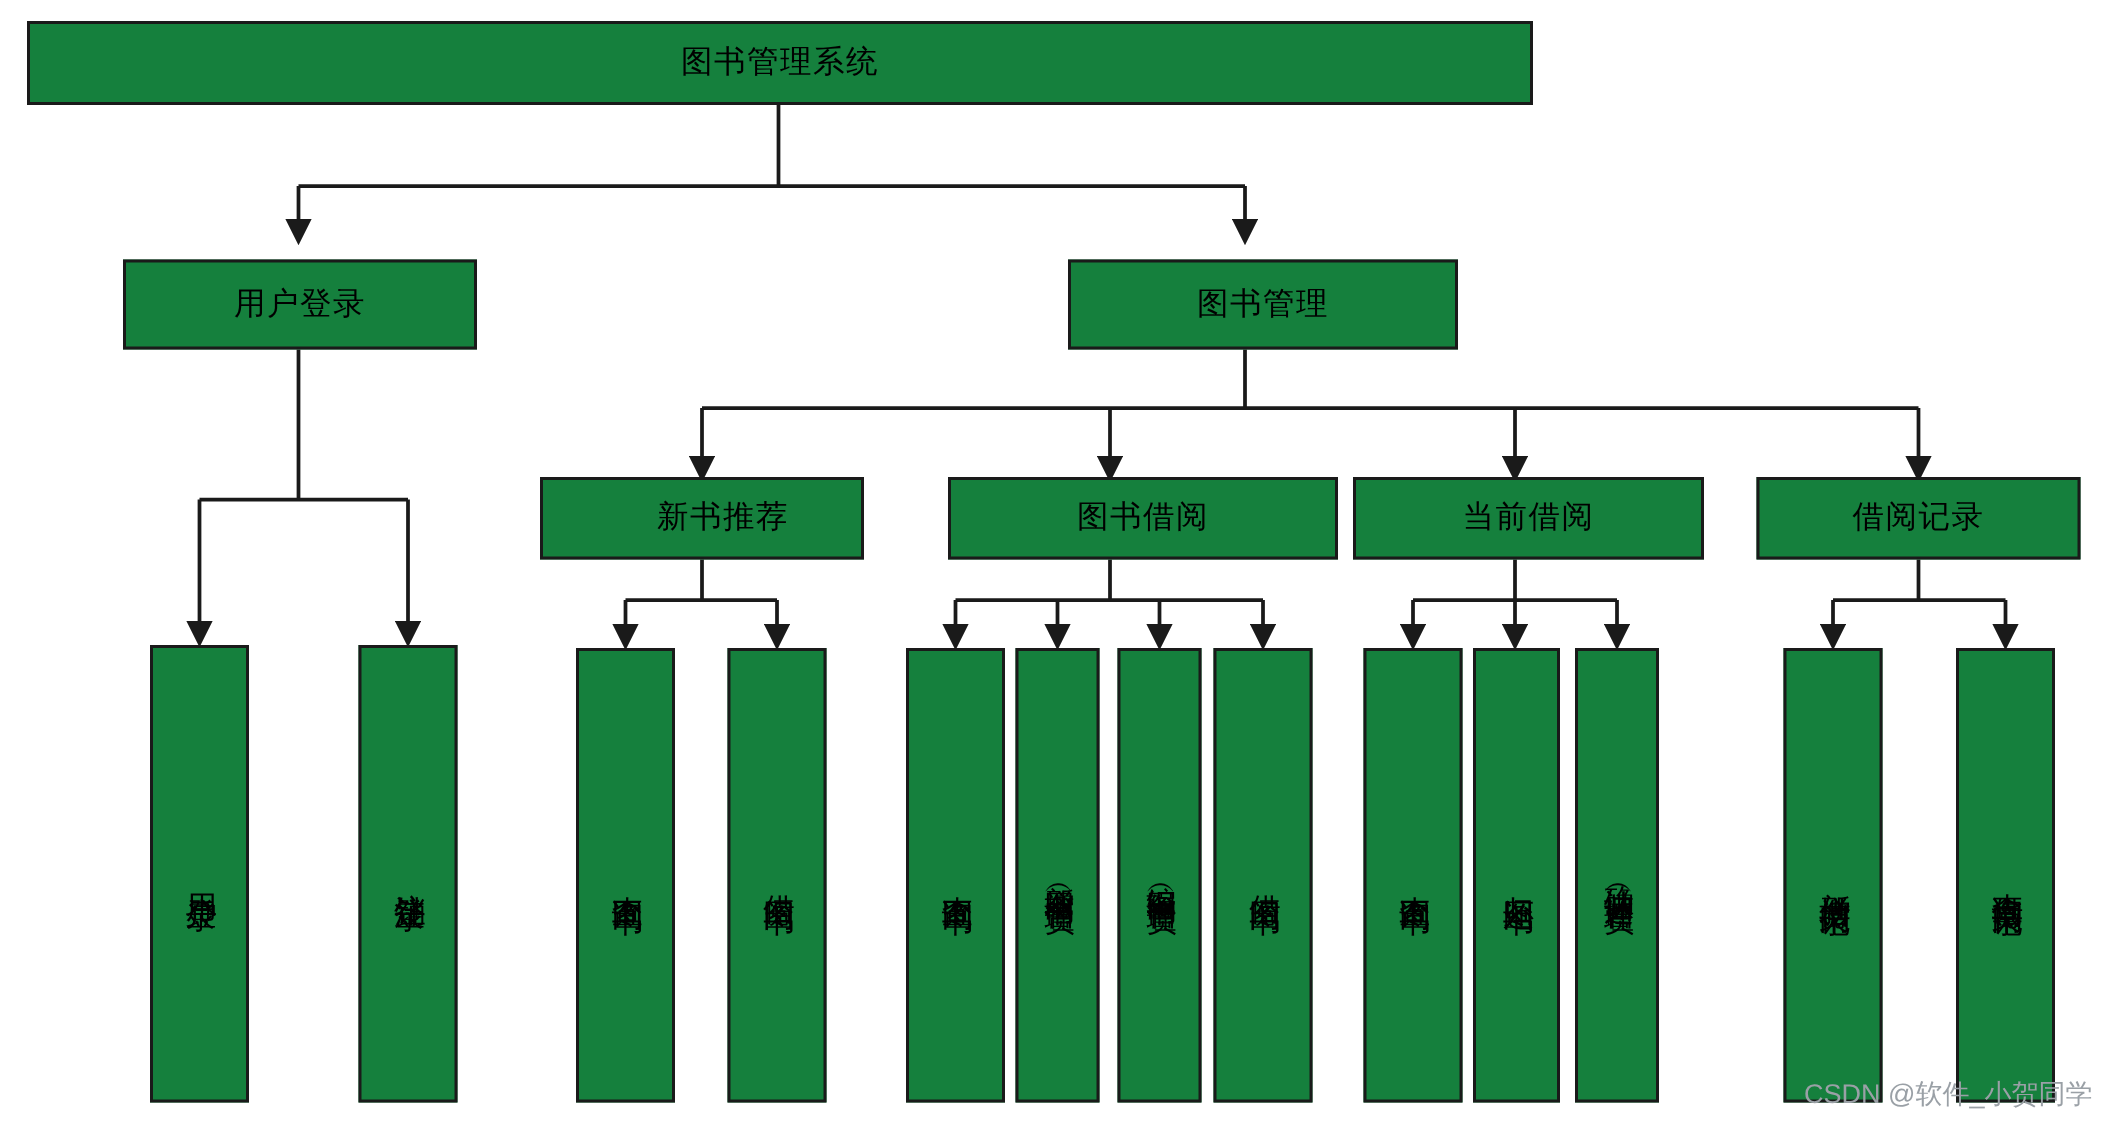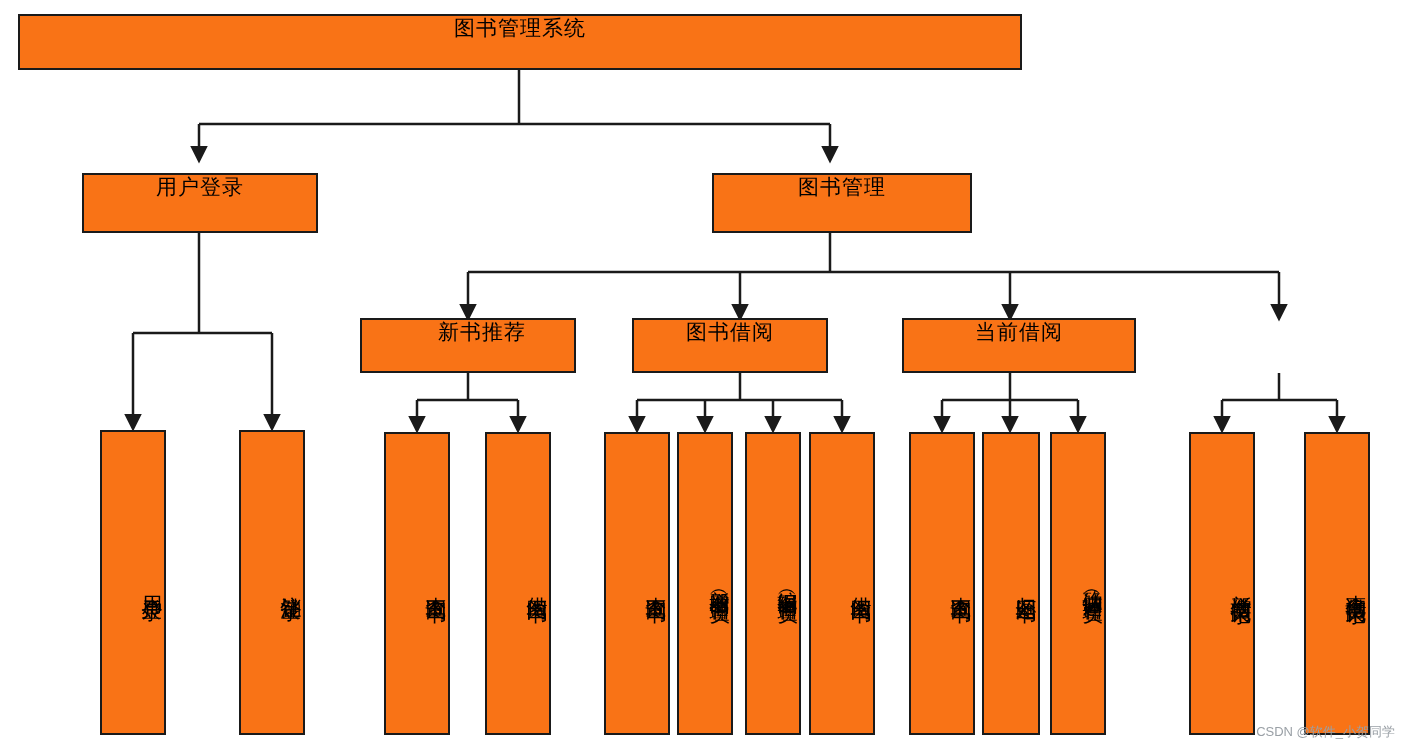--- a/index.html
+++ b/index.html
@@ -14,22 +14,23 @@
     position: relative;
     width: 1405px;
     height: 747px;
     background: #ffffff;
     overflow: hidden;
   }
   .node {
     position: absolute;
     box-sizing: border-box;
     border: 2px solid #1a1a1a;
-    background: #f97316;
+    background: #15803d;
     display: flex;
+    align-items: center;
     justify-content: center;
     color: #000000;
     line-height: 1.18;
   }
   .node.h {
     font-size: 21px;
     letter-spacing: 1px;
   }
   .node.v {
     font-size: 21px;
@@ -47,21 +48,21 @@
     left: 0;
     top: 0;
     width: 1405px;
     height: 747px;
     pointer-events: none;
   }
   .watermark {
     position: absolute;
     right: 10px;
     bottom: 6px;
-    font-size: 13px;
+    font-size: 18px;
     color: #9aa0a6;
     white-space: nowrap;
   }
 </style>
 </head>
 <body>
 
 <div id="canvas">
 
   <svg id="edges" viewBox="0 0 1405 747">
@@ -121,25 +122,28 @@
   <div class="node h" style="left:82px; top:173px; width:236px; height:60px;">
     <span>用户登录</span>
   </div>
   <div class="node h" style="left:712px; top:173px; width:260px; height:60px;">
     <span>图书管理</span>
   </div>
 
   <div class="node h" style="left:360px; top:318px; width:216px; height:55px;padding-left:28px;">
     <span>新书推荐</span>
   </div>
-  <div class="node h" style="left:632px; top:318px; width:196px; height:55px;">
+  <div class="node h" style="left:632px; top:318px; width:260px; height:55px;">
     <span>图书借阅</span>
   </div>
   <div class="node h" style="left:902px; top:318px; width:234px; height:55px;">
     <span>当前借阅</span>
+  </div>
+  <div class="node h" style="left:1171px; top:318px; width:216px; height:55px;">
+    <span>借阅记录</span>
   </div>
 
   <div class="node v" style="left:100px; top:430px; width:66px; height:305px;">
     <span>用户登录</span>
   </div>
   <div class="node v" style="left:239px; top:430px; width:66px; height:305px;">
     <span>注销登录</span>
   </div>
 
   <div class="node v" style="left:384px; top:432px; width:66px; height:303px;">

